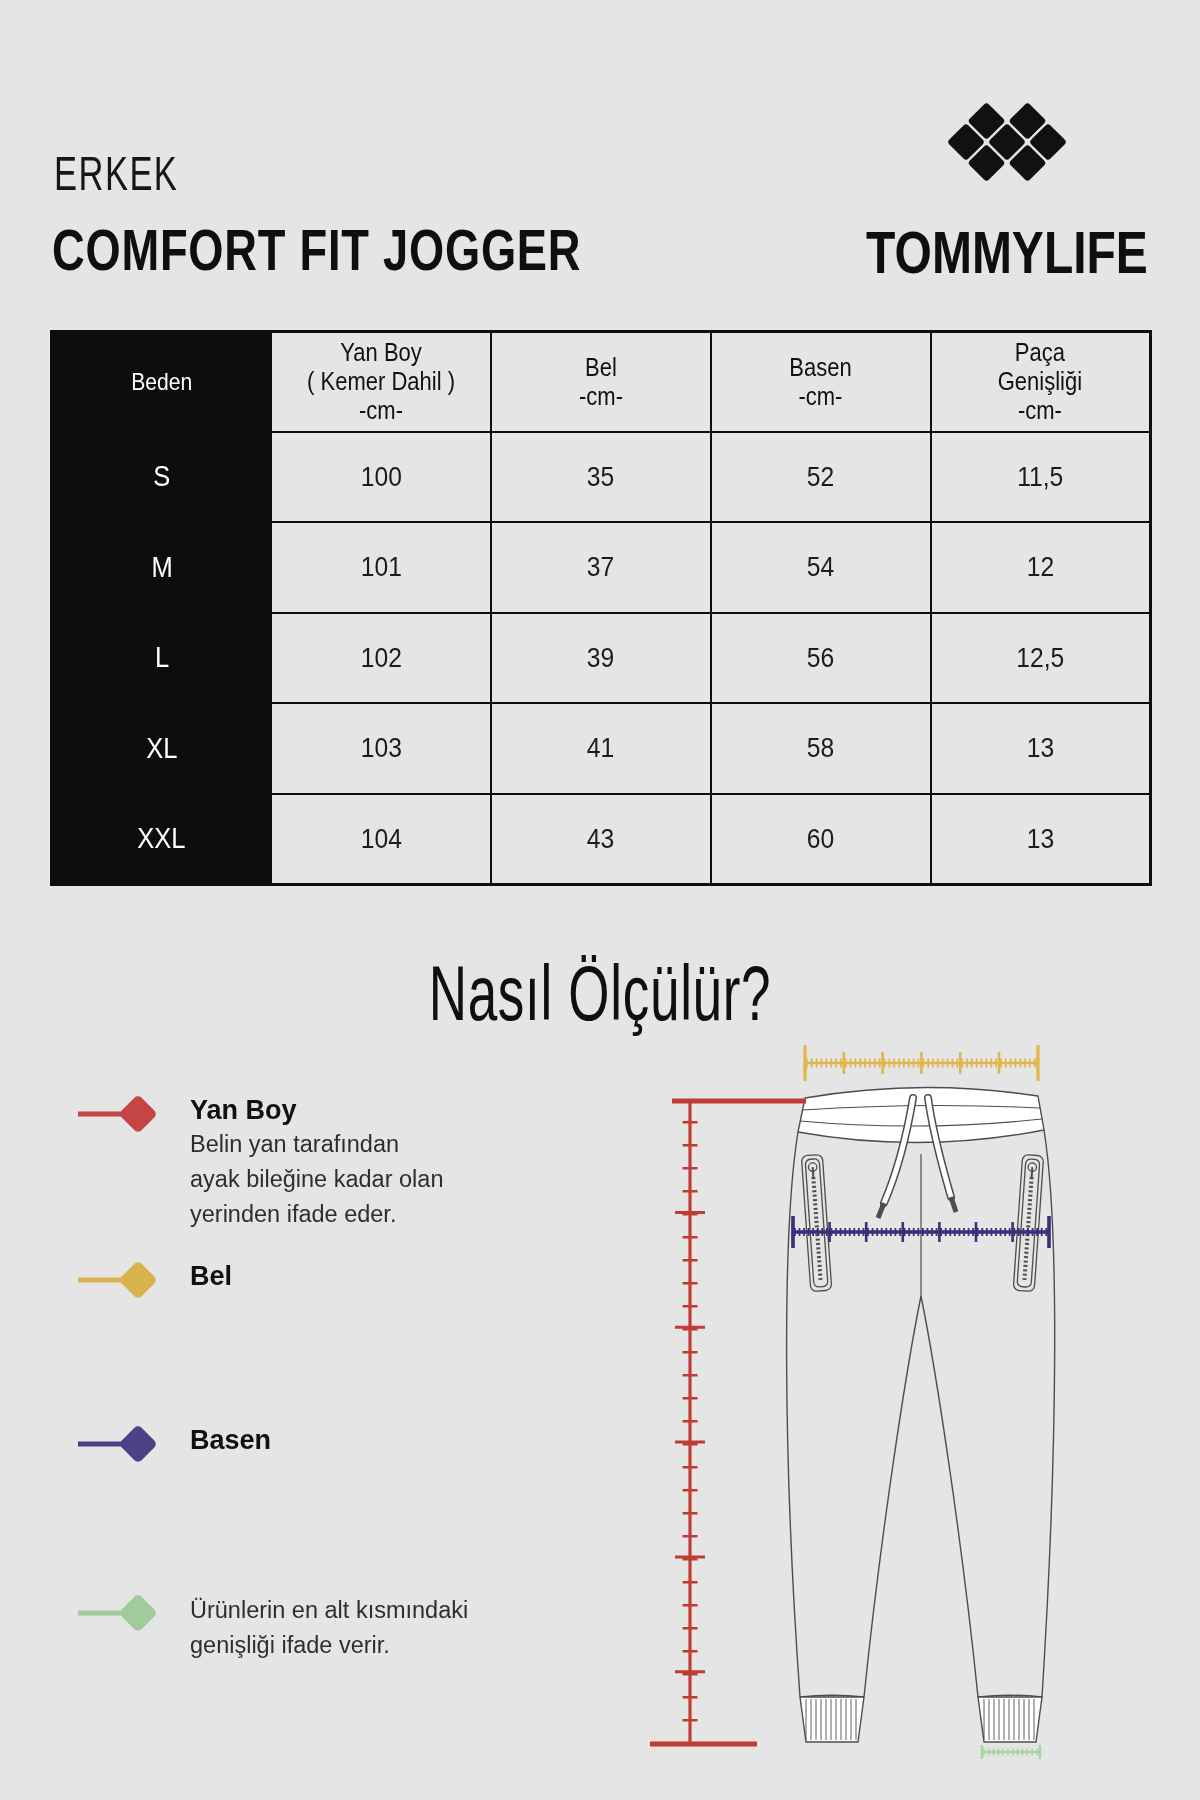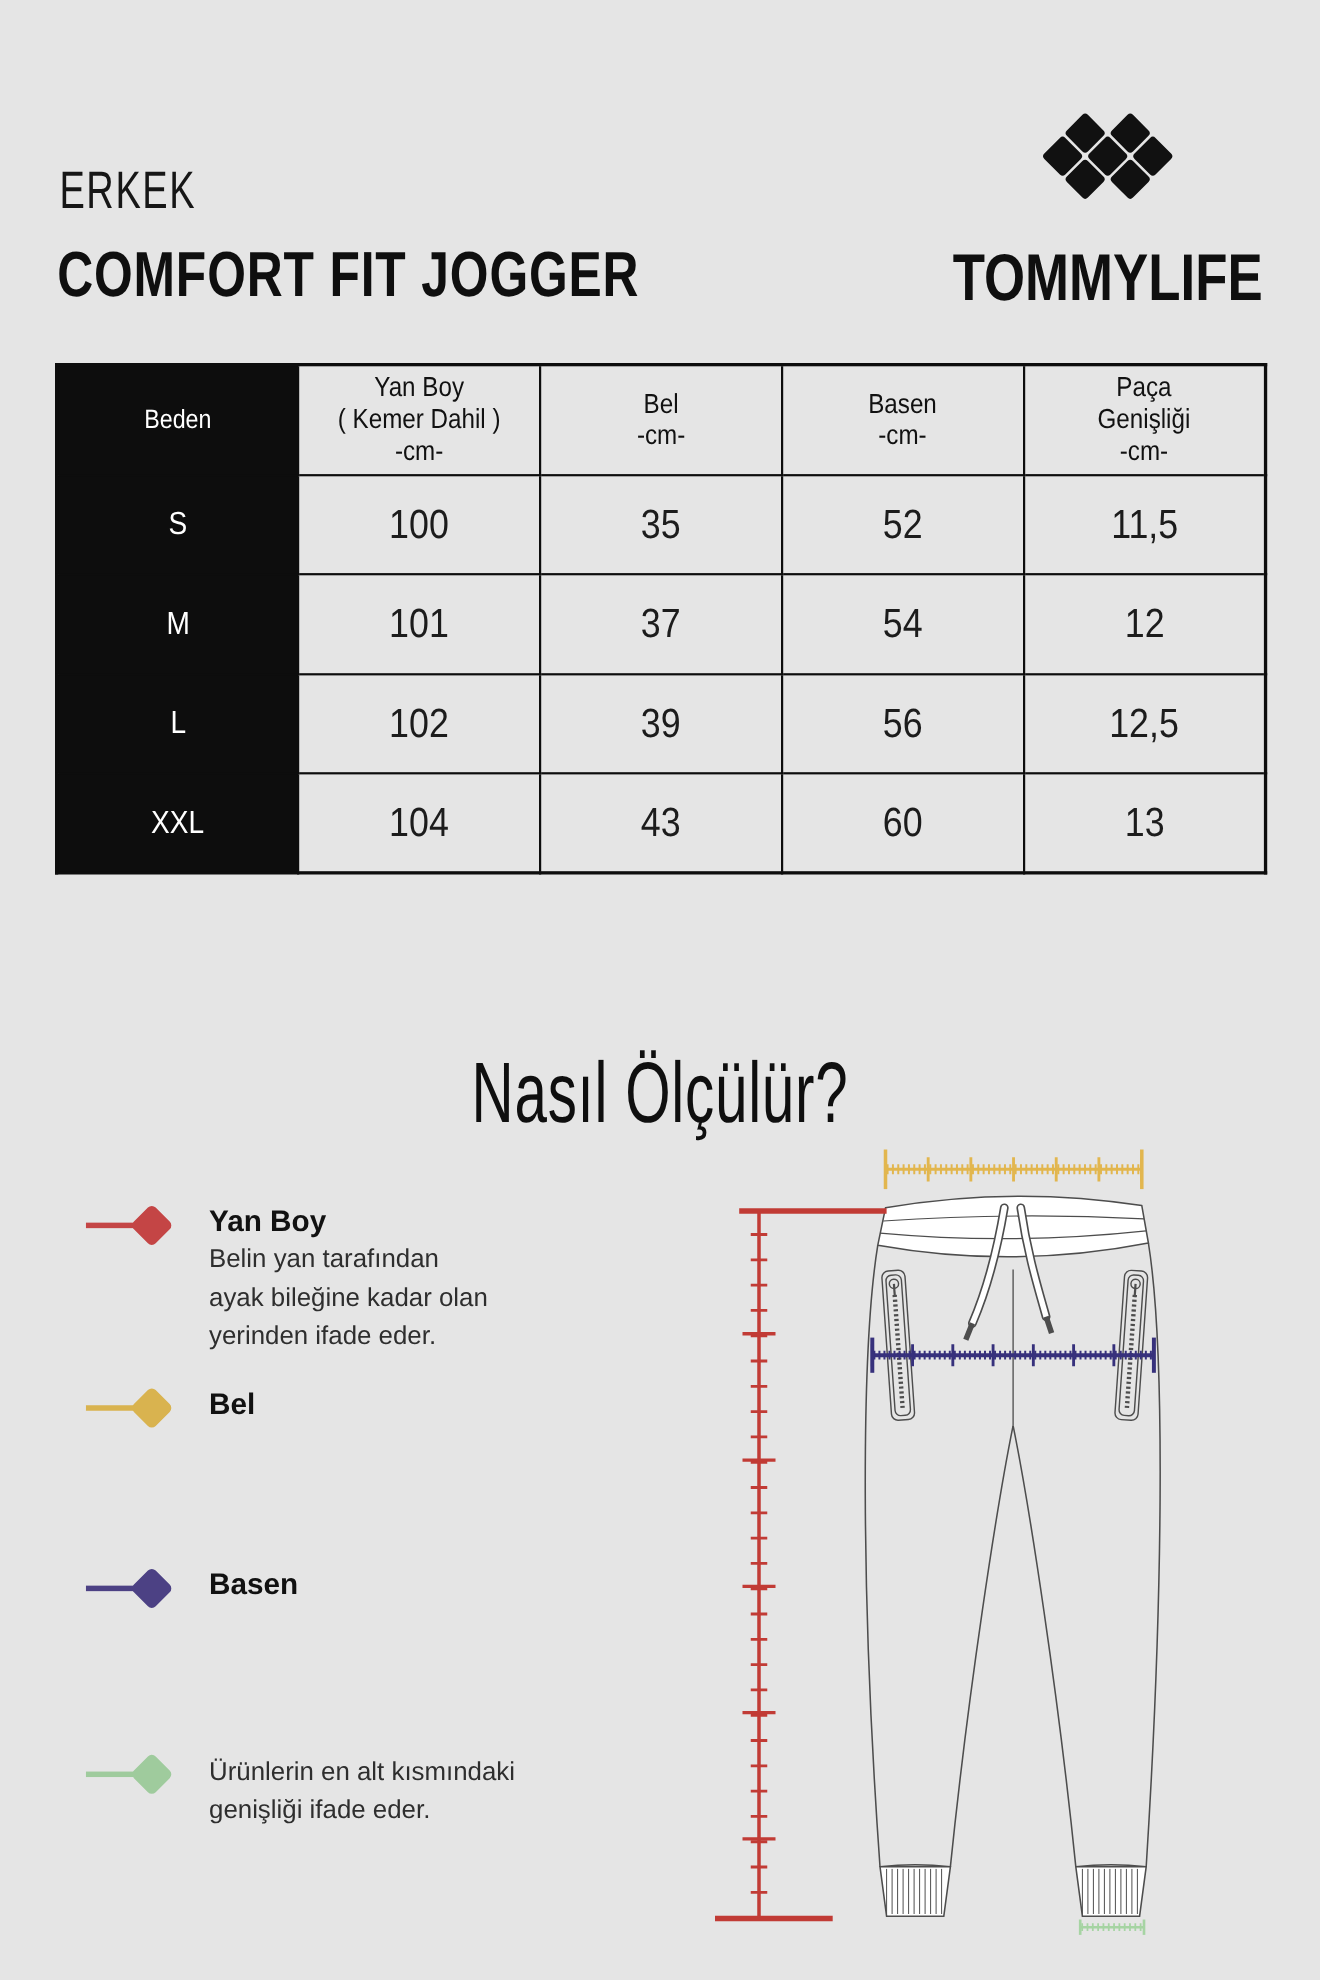--- a/index.html
+++ b/index.html
@@ -22,21 +22,21 @@
   table.size-table{border-collapse:collapse;width:1102px;table-layout:fixed;
                    border:3.5px solid #0d0d0d;}
   table.size-table td,table.size-table th{border:2.5px solid #0d0d0d;text-align:center;
                    vertical-align:middle;padding:0;font-weight:400;}
   .col-size{background:#0d0d0d;color:#ffffff;}
   tr.hdr-row{height:100px;}
   tr.data-row{height:90.5px;}
   .hdr-cell{font-size:25px;line-height:29px;color:#111;}
   .beden-cell{font-size:24px;}
   .sz-cell{font-size:29px;}
-  .num-cell{font-size:37px;color:#1c1c1c;}
+  .num-cell{font-size:28px;color:#1c1c1c;}
   .preline{white-space:pre-line;}
   .cond{display:inline-block;transform:scaleX(0.88);transform-origin:center center;}
 
   
   .t-howto{position:absolute;left:600px;top:948px;font-size:78px;font-weight:400;color:#0f0f0f;
            transform:translateX(-50%) scaleX(0.68);transform-origin:center top;
            white-space:nowrap;letter-spacing:1px;}
 
   .legend-item{position:absolute;left:78px;width:460px;display:flex;align-items:flex-start;}
   .li-1{top:1094px;} .li-2{top:1260px;} .li-3{top:1424px;} .li-4{top:1593px;}
@@ -99,20 +99,27 @@
         <td class="num-cell"><span class="cond">12</span></td>
       </tr>
       <tr class="data-row">
         <td class="col-size sz-cell"><span class="cond">L</span></td>
         <td class="num-cell"><span class="cond">102</span></td>
         <td class="num-cell"><span class="cond">39</span></td>
         <td class="num-cell"><span class="cond">56</span></td>
         <td class="num-cell"><span class="cond">12,5</span></td>
       </tr>
       <tr class="data-row">
+        <td class="col-size sz-cell"><span class="cond">XL</span></td>
+        <td class="num-cell"><span class="cond">103</span></td>
+        <td class="num-cell"><span class="cond">41</span></td>
+        <td class="num-cell"><span class="cond">58</span></td>
+        <td class="num-cell"><span class="cond">13</span></td>
+      </tr>
+      <tr class="data-row">
         <td class="col-size sz-cell"><span class="cond">XXL</span></td>
         <td class="num-cell"><span class="cond">104</span></td>
         <td class="num-cell"><span class="cond">43</span></td>
         <td class="num-cell"><span class="cond">60</span></td>
         <td class="num-cell"><span class="cond">13</span></td>
       </tr>
     </tbody>
       </table>
   </div>
 
@@ -159,21 +166,21 @@
 
   <div class="legend-item li-4">
     <svg class="marker" width="98" height="44" viewBox="0 0 98 44">
       <g fill="#9FCB9D">
         <rect x="0" y="19.5" width="48" height="5"></rect>
         <rect x="46" y="8" width="28" height="28" rx="5" transform="rotate(45 60 22)"></rect>
       </g>
     </svg>
     <div class="ltext">
       <div class="ldesc">Ürünlerin en alt kısmındaki
-genişliği ifade eder.</div>
+genişliği ifade verir.</div>
     </div>
   </div>
 
   <svg class="diagram-svg" width="640" height="780" viewBox="560 1020 640 780">
 
     <g fill="none" stroke="#4d4d4d" stroke-width="1.4">
 
       <path d="M798,1132 C782,1230 783,1460 800,1697"></path>
       <path d="M1044,1130 C1060,1230 1057,1460 1042,1697"></path>
 

